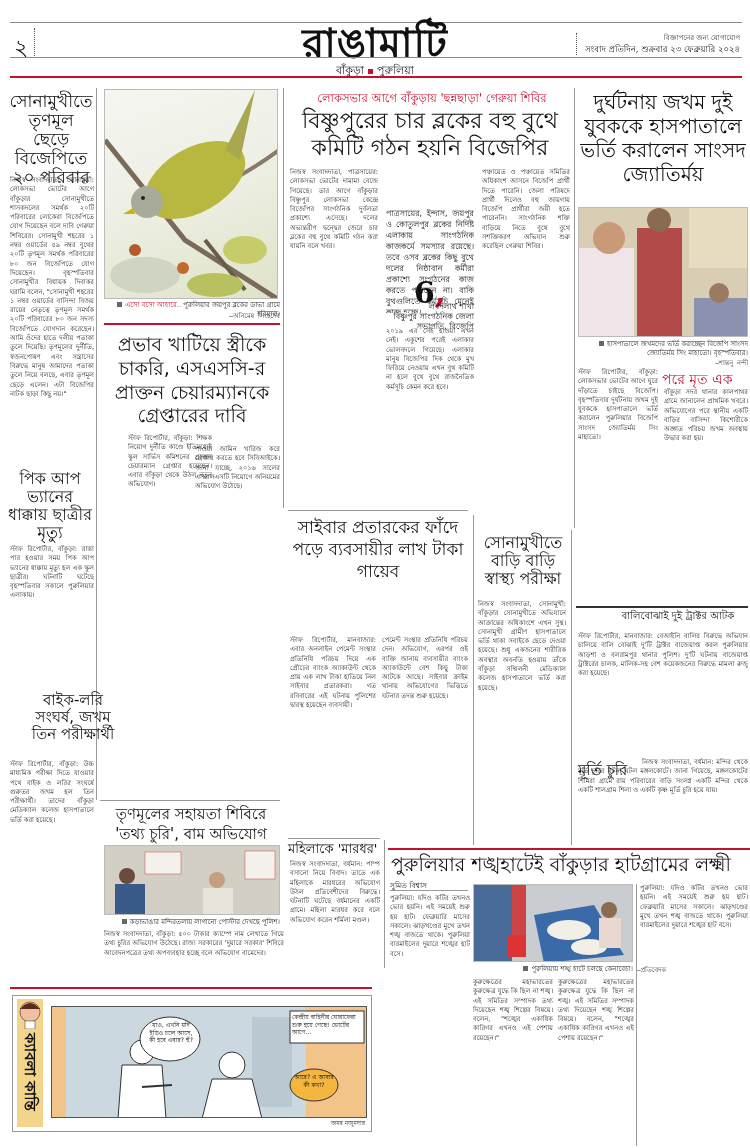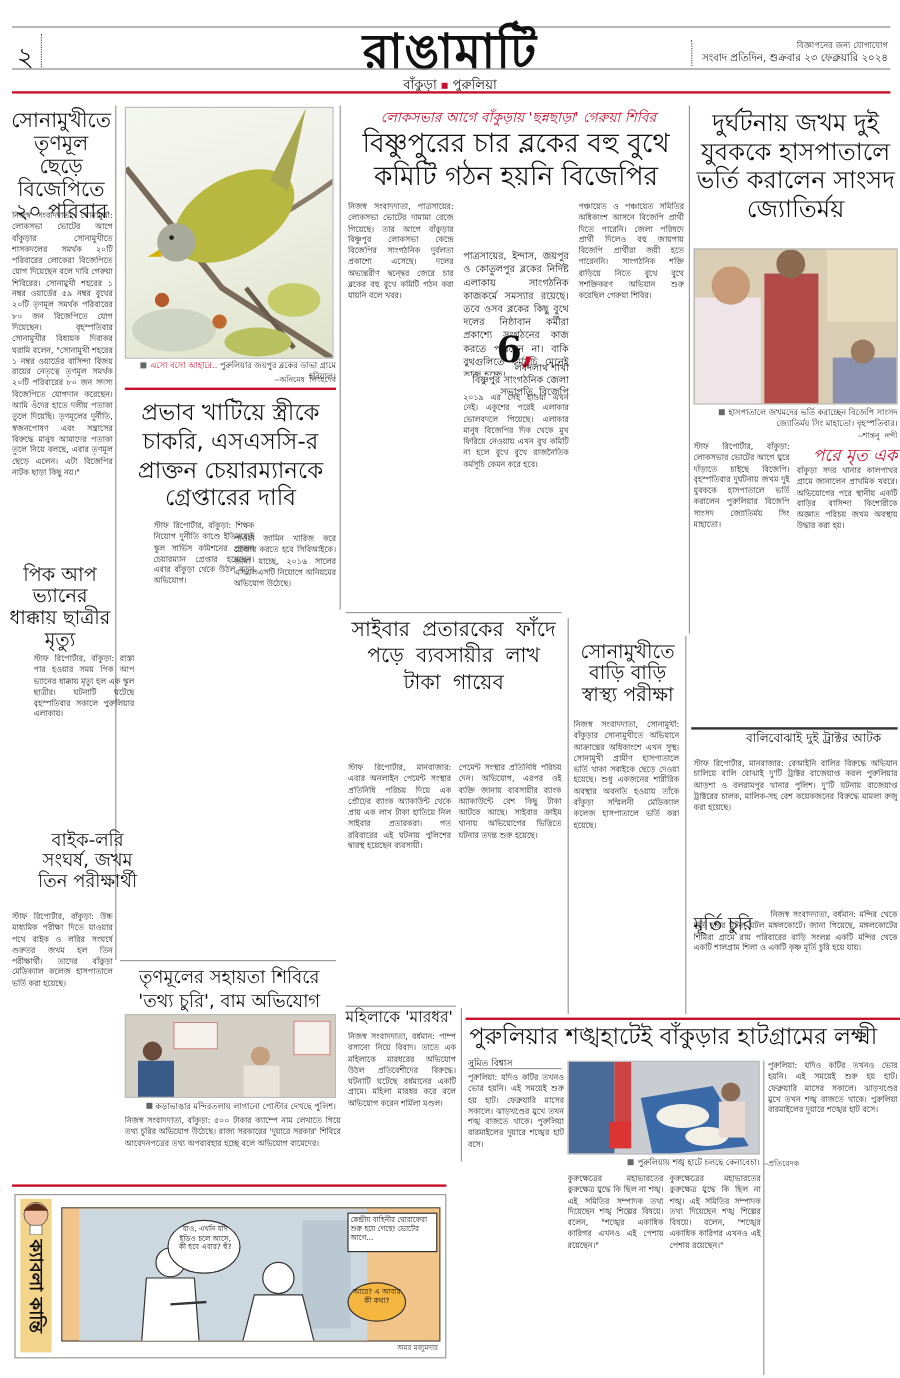--- a/index.html
+++ b/index.html
@@ -11,21 +11,21 @@
   .vrule { position: absolute; width: 1px; background: #999; }
   .hrule { position: absolute; height: 1px; background: #999; }
   .page-num { left: 14px; top: 30px; font-size: 22px; font-family: "DejaVu Serif", serif; }
   .page-num-dots { left: 34px; top: 28px; width: 1px; height: 28px; border-left: 1px dotted #555; }
   .mast-title { left: 0; right: 0; top: 12px; text-align: center; font-size: 40px; font-weight: bold; letter-spacing: 1px; font-family: "DejaVu Serif", serif; }
   .mast-sub { left: 0; right: 0; top: 62px; text-align: center; font-size: 11px; }
   .mast-sub .sq { display: inline-block; width: 5px; height: 5px; background: #c8102e; margin: 0 4px; vertical-align: middle; }
   .date-block { right: 10px; top: 33px; text-align: right; font-size: 7px; color: #333; line-height: 11px; border-left: 1px dotted #555; padding-left: 8px; }
   .date-block .d2 { font-size: 8.5px; color: #111; }
   .hl { font-family: "DejaVu Sans", sans-serif; color: #111; text-align: center; line-height: 1.12; }
-  .kicker { color: #c8102e; font-family: "DejaVu Sans", sans-serif; font-style: italic; }
+  .kicker { color: #c8102e; font-family: "DejaVu Sans", sans-serif; }
   .body-text { font-size: 6.6px; line-height: 9.3px; color: #222; text-align: justify; overflow: hidden; font-family: "DejaVu Sans", sans-serif; }
   .caption { font-size: 6.8px; line-height: 9px; color: #222; font-family: "DejaVu Sans", sans-serif; text-align: right; }
   .caption .csq { display: inline-block; width: 5px; height: 5px; background: #666; margin-right: 3px; }
   .caption .cred { color: #c8102e; }
   .credit { font-size: 6.5px; text-align: right; color: #333; font-family: Liberation Mono, monospace; }
   .photo { position: absolute; overflow: hidden; border: 1px solid #bbb; }
   .quote-mark { font-size: 30px; font-weight: bold; line-height: 20px; }
   .quote-mark .r { color: #c8102e; }
   .cartoon-strip { position: absolute; border: 1px solid #999; background: #fff; }
 </style>
@@ -47,21 +47,21 @@
 <div class="red-rule" style="left:10px;right:8px;top:76px;"></div>
 
 <div class="vrule" style="left:96px;top:88px;height:712px;"></div>
 <div class="vrule" style="left:283px;top:88px;height:420px;"></div>
 <div class="vrule" style="left:574px;top:88px;height:440px;"></div>
 
 <div class="abs hl" style="left:8px;top:92px;width:86px;font-size:17px;">সোনামুখীতে তৃণমূল ছেড়ে বিজেপিতে ২০ পরিবার</div>
 <div class="abs body-text" style="left:10px;top:176px;width:84px;height:258px;">নিজস্ব সংবাদদাতা, সোনামুখী: লোকসভা ভোটের আগে বাঁকুড়ার সোনামুখীতে শাসকদলের সমর্থক ২০টি পরিবারের লোকেরা বিজেপিতে যোগ দিয়েছেন বলে দাবি গেরুয়া শিবিরের। সোনামুখী শহরের ১ নম্বর ওয়ার্ডের ৫৯ নম্বর বুথের ২০টি তৃণমূল সমর্থক পরিবারের ৮০ জন বিজেপিতে যোগ দিয়েছেন। বৃহস্পতিবার সোনামুখীর বিধায়ক দিবাকর ঘরামি বলেন, "সোনামুখী শহরের ১ নম্বর ওয়ার্ডের বাসিন্দা বিজয় রায়ের নেতৃত্বে তৃণমূল সমর্থক ২০টি পরিবারের ৮০ জন সদস্য বিজেপিতে যোগদান করেছেন। আমি ওঁদের হাতে দলীয় পতাকা তুলে দিয়েছি। তৃণমূলের দুর্নীতি, স্বজনপোষণ এবং সন্ত্রাসের বিরুদ্ধে মানুষ আমাদের পতাকা তুলে নিয়ে বলছে, এবার তৃণমূল ছেড়ে এলেন। এটা বিজেপির নাটক ছাড়া কিছু নয়।"</div>
 
 <div class="abs hl" style="left:6px;top:470px;width:88px;font-size:16px;">পিক আপ ভ্যানের ধাক্কায় ছাত্রীর মৃত্যু</div>
-<div class="abs body-text" style="left:28px;top:545px;width:84px;height:130px;">স্টাফ রিপোর্টার, বাঁকুড়া: রাস্তা পার হওয়ার সময় পিক আপ ভ্যানের ধাক্কায় মৃত্যু হল এক স্কুল ছাত্রীর। ঘটনাটি ঘটেছে বৃহস্পতিবার সকালে পুরুলিয়ার এলাকায়।</div>
+<div class="abs body-text" style="left:10px;top:545px;width:84px;height:130px;">স্টাফ রিপোর্টার, বাঁকুড়া: রাস্তা পার হওয়ার সময় পিক আপ ভ্যানের ধাক্কায় মৃত্যু হল এক স্কুল ছাত্রীর। ঘটনাটি ঘটেছে বৃহস্পতিবার সকালে পুরুলিয়ার এলাকায়।</div>
 
 <div class="abs hl" style="left:6px;top:692px;width:88px;font-size:15px;margin-left:23px;">বাইক-লরি সংঘর্ষ, জখম তিন পরীক্ষার্থী</div>
 <div class="abs body-text" style="left:10px;top:760px;width:84px;height:205px;">স্টাফ রিপোর্টার, বাঁকুড়া: উচ্চ মাধ্যমিক পরীক্ষা দিতে যাওয়ার পথে বাইক ও লরির সংঘর্ষে গুরুতর জখম হল তিন পরীক্ষার্থী। তাদের বাঁকুড়া মেডিক্যাল কলেজ হাসপাতালে ভর্তি করা হয়েছে।</div>
 
 <div class="photo" style="left:104px;top:89px;width:174px;height:210px;background:linear-gradient(160deg,#f4f6f0 0%,#eef0e6 45%,#dfe3c8 100%);">
   <svg width="174" height="210" viewBox="0 0 174 210">
     <path d="M0 50 L80 150 L174 210" stroke="#7a6a5a" stroke-width="5" fill="none"></path>
     <path d="M60 120 Q120 100 174 60" stroke="#8a7a6a" stroke-width="4" fill="none"></path>
     <path d="M100 150 L140 200" stroke="#6b5b4b" stroke-width="4" fill="none"></path>
     <ellipse cx="90" cy="90" rx="55" ry="32" fill="#b8b840" transform="rotate(-30 90 90)"></ellipse>
@@ -109,25 +109,25 @@
     <circle cx="80" cy="12" r="12" fill="#8a6a50"></circle>
     <rect x="115" y="90" width="55" height="40" fill="#8a92b0"></rect>
     <circle cx="140" cy="85" r="10" fill="#9a7a60"></circle>
   </svg>
 </div>
 <div class="abs caption" style="left:578px;top:340px;width:170px;">
   <span class="csq"></span><span>হাসপাতালে জখমদের ভর্তি করাচ্ছেন বিজেপি সাংসদ জ্যোতির্ময় সিং মাহাতো। বৃহস্পতিবার।</span>
 </div>
 <div class="abs credit" style="left:578px;top:358px;width:170px;">—শান্তনু নন্দী</div>
 <div class="abs body-text" style="left:578px;top:368px;width:80px;height:160px;">স্টাফ রিপোর্টার, বাঁকুড়া: লোকসভার ভোটের আগে ঘুরে দাঁড়াতে চাইছে বিজেপি। বৃহস্পতিবার দুর্ঘটনায় জখম দুই যুবককে হাসপাতালে ভর্তি করালেন পুরুলিয়ার বিজেপি সাংসদ জ্যোতির্ময় সিং মাহাতো।</div>
-<div class="abs kicker" style="left:662px;top:368px;width:86px;text-align:right;font-size:14px;">পরে মৃত এক</div>
+<div class="abs kicker" style="left:662px;top:368px;width:86px;text-align:left;font-size:14px;">পরে মৃত এক</div>
 <div class="abs body-text" style="left:664px;top:388px;width:84px;height:140px;">বাঁকুড়া সদর থানার কালপাথর গ্রামে জানালেন প্রাথমিক খবরে। অভিযোগের পরে স্থানীয় একটি বাড়ির বাসিন্দা কিশোরীকে অজ্ঞাত পরিচয় জখম অবস্থায় উদ্ধার করা হয়।</div>
 
 <div class="hrule" style="left:288px;width:180px;top:510px;"></div>
-<div class="abs hl" style="left:288px;top:516px;width:180px;font-size:17px;line-height:1.3;font-family:Liberation Mono, monospace;">সাইবার প্রতারকের ফাঁদে পড়ে ব্যবসায়ীর লাখ টাকা গায়েব</div>
+<div class="abs hl" style="left:288px;top:516px;width:180px;font-size:17px;line-height:1.3;">সাইবার প্রতারকের ফাঁদে পড়ে ব্যবসায়ীর লাখ টাকা গায়েব</div>
 <div class="abs body-text" style="left:290px;top:636px;width:86px;height:200px;">স্টাফ রিপোর্টার, মানবাজার: এবার অনলাইন পেমেন্ট সংস্থার প্রতিনিধি পরিচয় দিয়ে এক প্রৌঢ়ের ব্যাংক অ্যাকাউন্ট থেকে প্রায় এক লাখ টাকা হাতিয়ে নিল সাইবার প্রতারকরা। গত রবিবারের এই ঘটনায় পুলিশের দ্বারস্থ হয়েছেন ব্যবসায়ী।</div>
 <div class="abs body-text" style="left:382px;top:636px;width:86px;height:200px;">পেমেন্ট সংস্থার প্রতিনিধি পরিচয় দেন। অভিযোগ, এরপর ওই ব্যক্তি জানায় ব্যবসায়ীর ব্যাংক অ্যাকাউন্টে বেশ কিছু টাকা আটকে আছে। সাইবার ক্রাইম থানায় অভিযোগের ভিত্তিতে ঘটনার তদন্ত শুরু হয়েছে।</div>
 <div class="vrule" style="left:473px;top:515px;height:330px;"></div>
 
 <div class="abs hl" style="left:478px;top:534px;width:90px;font-size:16px;">সোনামুখীতে বাড়ি বাড়ি স্বাস্থ্য পরীক্ষা</div>
 <div class="abs body-text" style="left:478px;top:600px;width:88px;height:245px;">নিজস্ব সংবাদদাতা, সোনামুখী: বাঁকুড়ার সোনামুখীতে অভিযানে আক্রান্তের অধিকাংশে এখন সুস্থ। সোনামুখী গ্রামীণ হাসপাতালে ভর্তি থাকা সবাইকে ছেড়ে দেওয়া হয়েছে। শুধু একজনের শারীরিক অবস্থার অবনতি হওয়ায় তাঁকে বাঁকুড়া সম্মিলনী মেডিক্যাল কলেজ হাসপাতালে ভর্তি করা হয়েছে।</div>
 <div class="vrule" style="left:571px;top:530px;height:315px;"></div>
 
 <div class="hrule" style="left:576px;width:172px;top:606px;height:1.5px;background:#333;"></div>
 <div class="abs hl" style="left:590px;top:610px;width:176px;font-size:10px;">বালিবোঝাই দুই ট্রাক্টর আটক</div>

